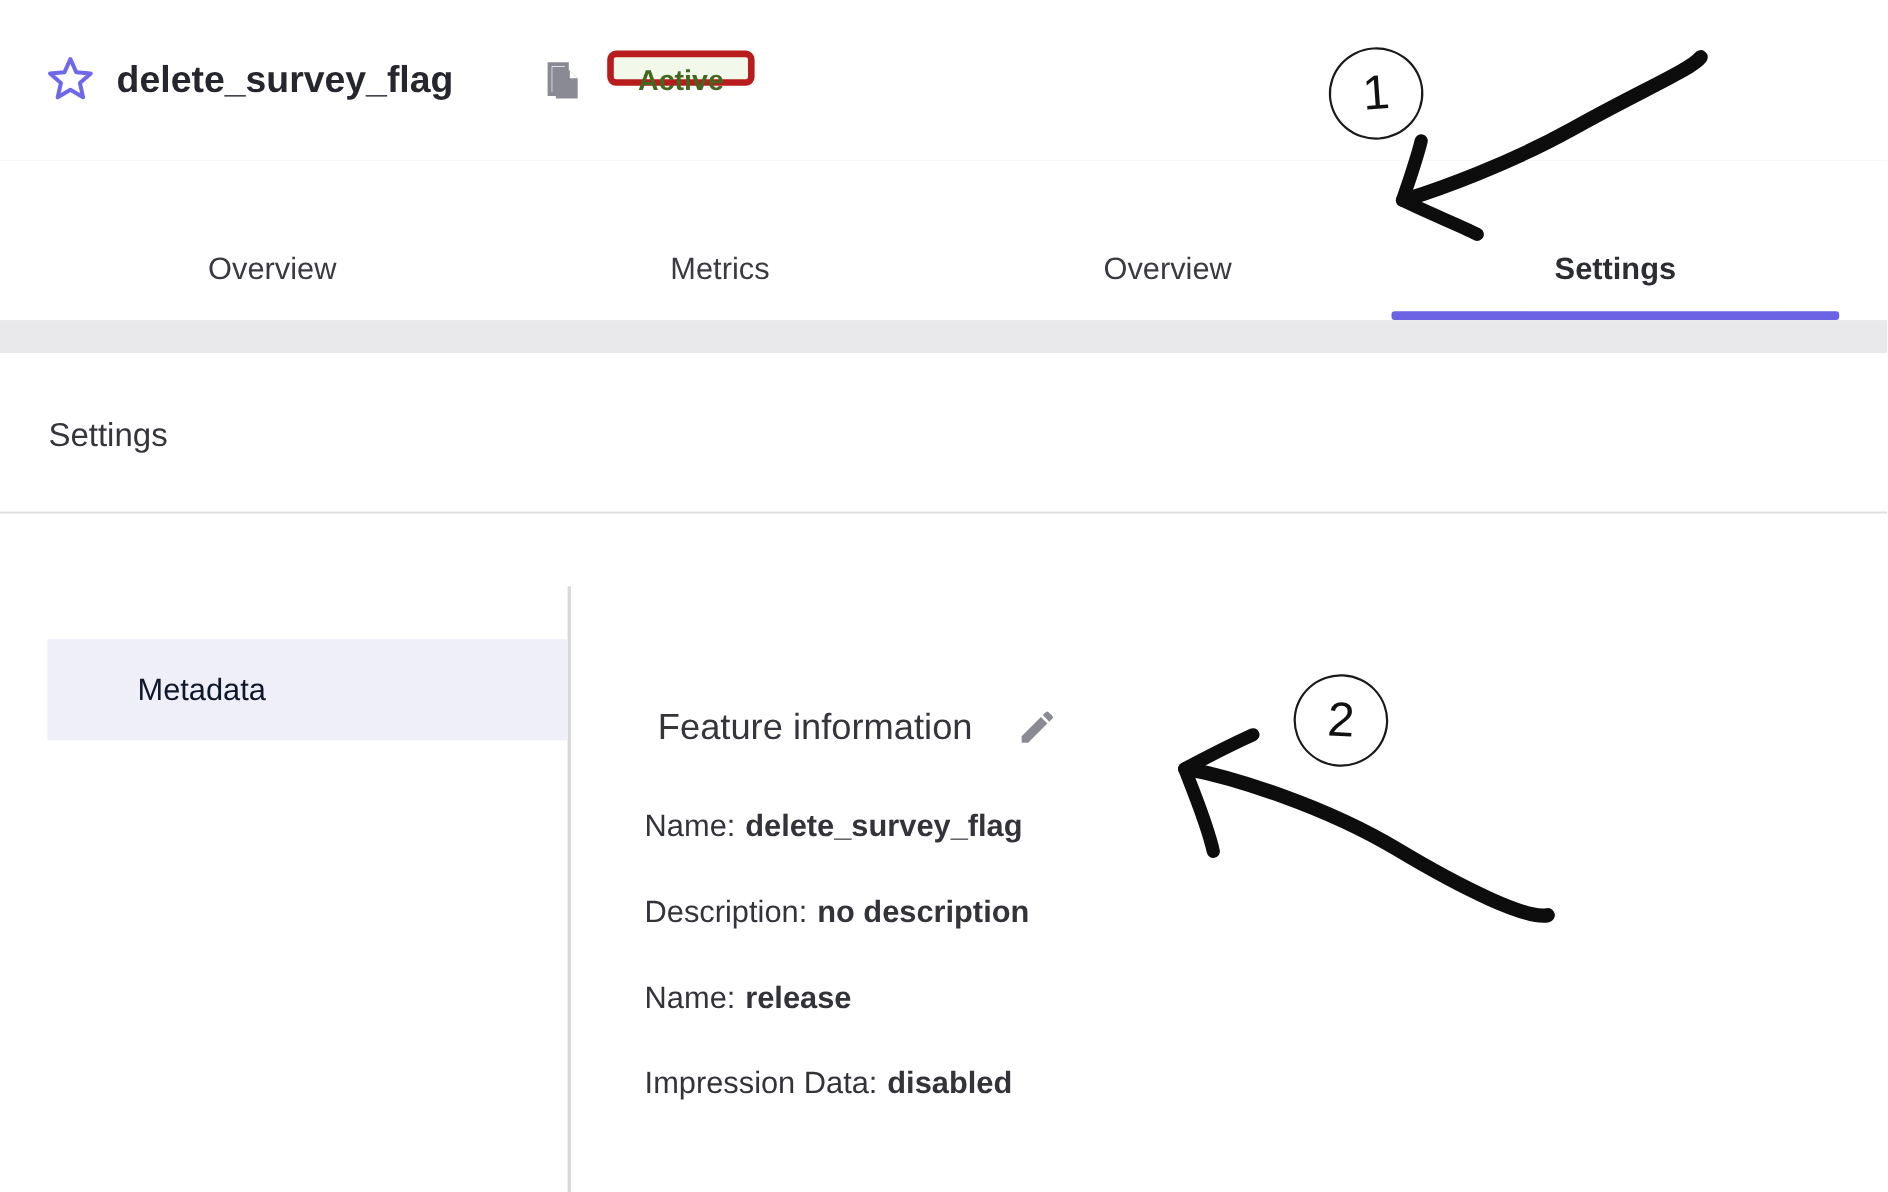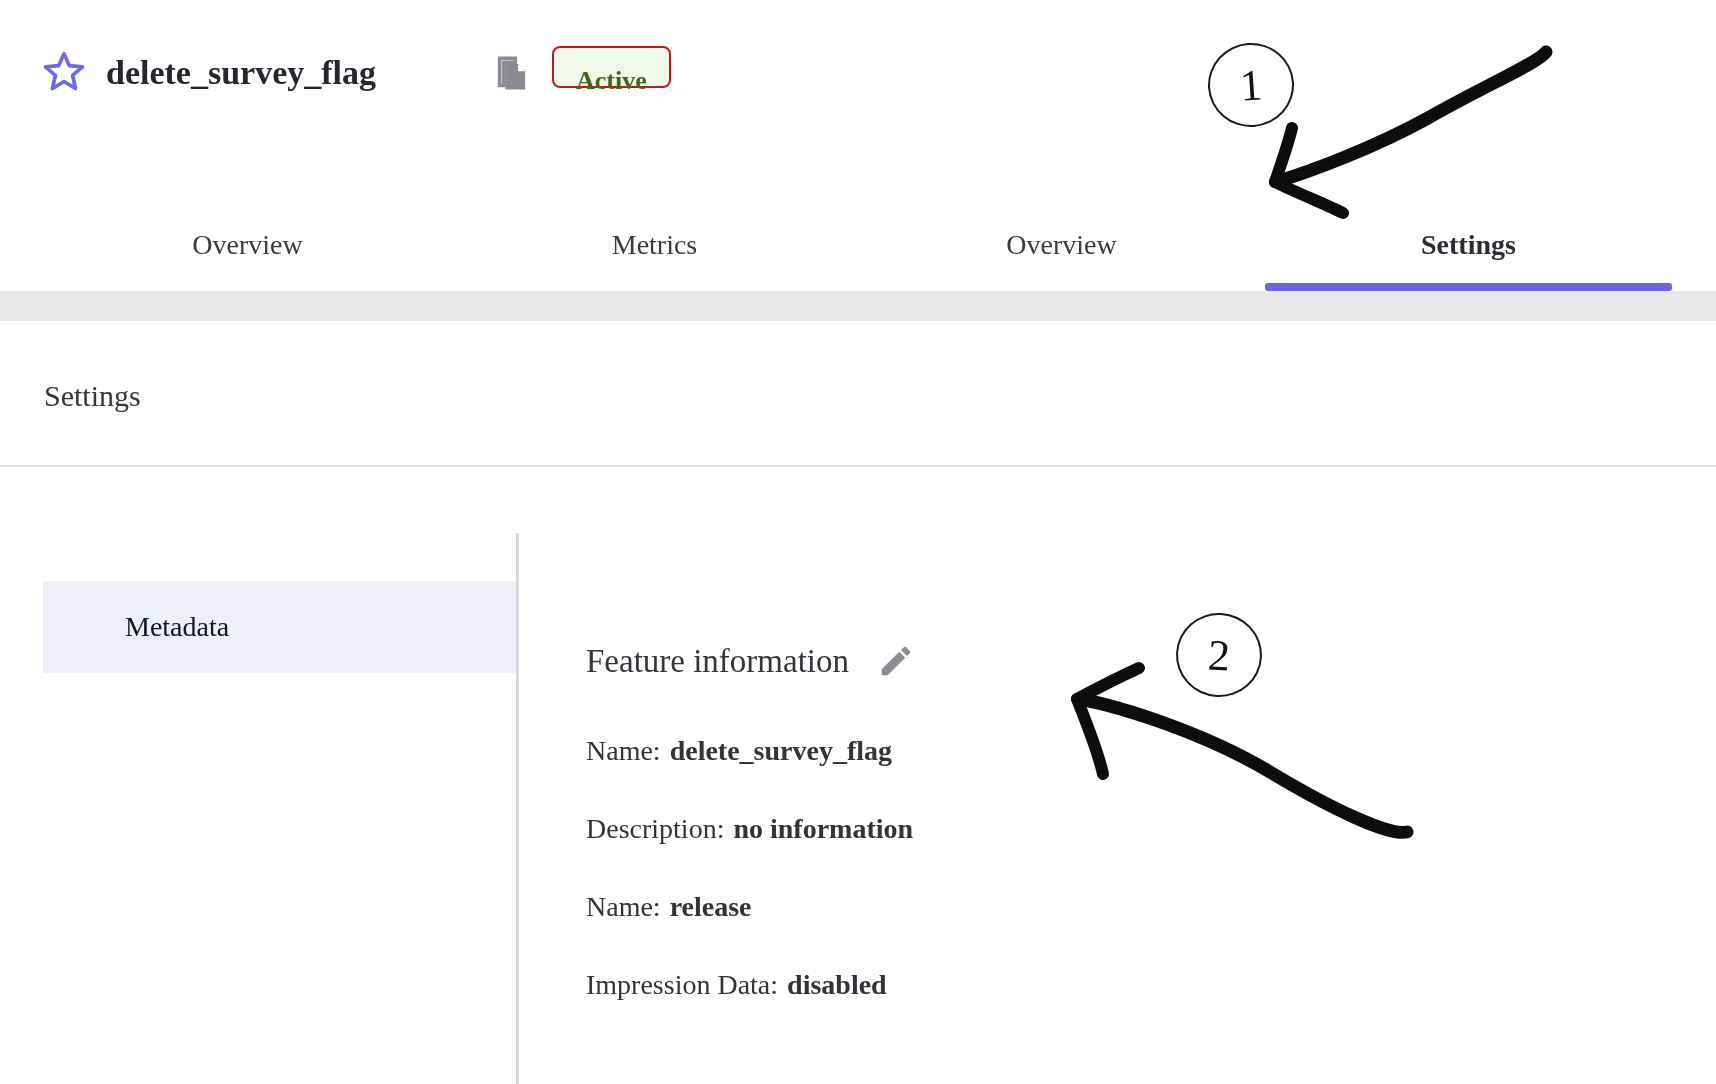--- a/index.html
+++ b/index.html
@@ -1,27 +1,27 @@
 <!DOCTYPE html>
 <html><head>
 <meta charset="utf-8">
 <style>
   html,body{margin:0;padding:0;background:#ffffff;}
   .canvas{
     position:relative;width:1716px;height:1084px;overflow:hidden;background:#fff;
-    font-family:Liberation Serif, serif;color:#33333a;
+    font-family:Liberation Sans, sans-serif;color:#33333a;
   }
   
   .header{position:absolute;left:0;top:0;width:1716px;height:146px;border-bottom:2px solid #e4e4e6;background:#fff;}
   .star{position:absolute;left:42px;top:50px;width:44px;height:44px;cursor:pointer;}
   .title{position:absolute;left:106px;top:0;height:146px;line-height:146px;font-size:34px;font-weight:600;color:#26262e;margin:0;}
   .copy{position:absolute;left:494px;top:52px;width:34px;height:44px;cursor:pointer;}
   .badge{
-    position:absolute;left:552px;top:46px;height:42px;box-sizing:border-box;
-    padding:12px 22px;border:2px solid #b91c1c;background:#f2f8ea;border-radius:8px;
+    position:absolute;left:552px;top:46px;height:32px;box-sizing:border-box;
+    padding:0 22px;border:6px solid #b91c1c;background:#f2f8ea;border-radius:8px;
     color:#44671f;font-size:26px;font-weight:700;line-height:42px;display:inline-block;
   }
   
   .tabs{position:absolute;left:0;top:146px;width:1716px;height:145px;box-sizing:border-box;padding:0 44px;display:flex;background:#fff;align-items:flex-end;}
   .tab{flex:1;position:relative;display:flex;align-items:center;justify-content:center;padding-bottom:30px;font-size:28px;color:#3a3a41;cursor:pointer;}
   .tab.active{font-weight:700;color:#2c2c33;}
   .tab-underline{position:absolute;left:0;bottom:0;width:100%;height:8px;background:#6b63e3;border-radius:3px;}
   
   .band{position:absolute;left:0;top:291px;width:1716px;height:30px;background:#e9e9ec;}
   
@@ -30,21 +30,21 @@
   
   .content{position:absolute;left:0;top:467px;width:1716px;height:617px;background:#fff;}
   .vdivider{position:absolute;left:516px;top:66px;width:3px;height:551px;background:#d8d8dc;}
   .side-item{
     position:absolute;left:43px;top:114px;width:473px;height:92px;box-sizing:border-box;
     display:flex;align-items:center;padding-left:82px;font-size:28px;color:#0f172a;cursor:pointer;
   }
   .side-item.selected{background:#efeffa;}
   .main{position:absolute;left:586px;top:0;width:1000px;height:617px;}
   .fi-head{position:absolute;left:0;top:173px;height:42px;display:flex;align-items:center;}
-  .fi-head h3{margin:0;font-size:33px;font-weight:400;color:#35353b;line-height:42px;white-space:nowrap;}
+  .fi-head h3{margin:12px;font-size:33px;font-weight:400;color:#35353b;line-height:42px;white-space:nowrap;}
   .pencil{width:38px;height:38px;margin-left:28px;cursor:pointer;}
   .rows{position:absolute;left:0;top:264px;width:900px;}
   .row{height:40px;line-height:40px;margin-bottom:38px;font-size:28px;color:#33333a;white-space:nowrap;}
   .row .lbl{margin-right:9px;}
   .row .val{font-weight:700;}
   
   .anno-circle{
     position:absolute;width:82px;height:80px;border:2.5px solid #1a1a1a;border-radius:50%;
     background:#fff;display:flex;align-items:center;justify-content:center;
     font-size:44px;color:#111;z-index:5;
@@ -99,21 +99,21 @@
         <h3>Feature information</h3>
         <svg class="pencil" viewBox="0 0 24 24">
           <path d="M3 17.25V21h3.75L17.81 9.94l-3.75-3.75L3 17.25zM20.71 7.04c.39-.39.39-1.02 0-1.41l-2.34-2.34c-.39-.39-1.02-.39-1.41 0l-1.83 1.83 3.75 3.75 1.83-1.83z" fill="#8b8b95"></path>
         </svg>
       </div>
       <div class="rows">
         <div class="row">
           <span class="lbl">Name:</span><span class="val">delete_survey_flag</span>
         </div>
         <div class="row">
-          <span class="lbl">Description:</span><span class="val">no information</span>
+          <span class="lbl">Description:</span><span class="val">no description</span>
         </div>
         <div class="row">
           <span class="lbl">Name:</span><span class="val">release</span>
         </div>
         <div class="row">
           <span class="lbl">Impression Data:</span><span class="val">disabled</span>
         </div>
       </div>
     </main>
   </div>

